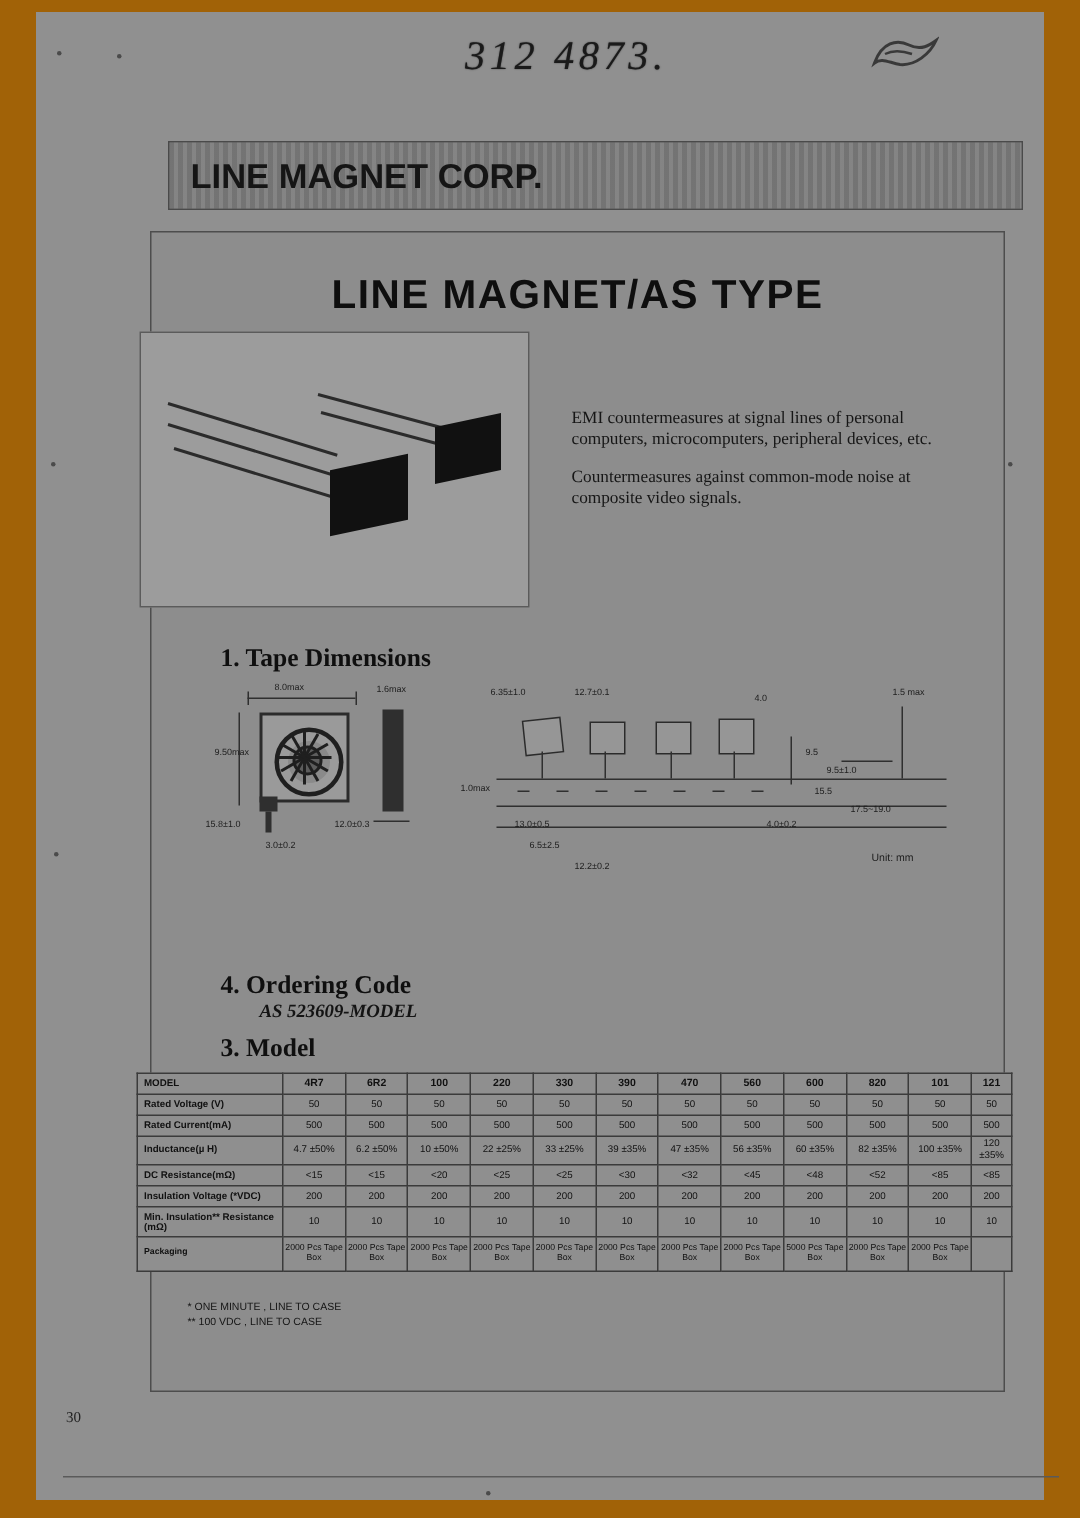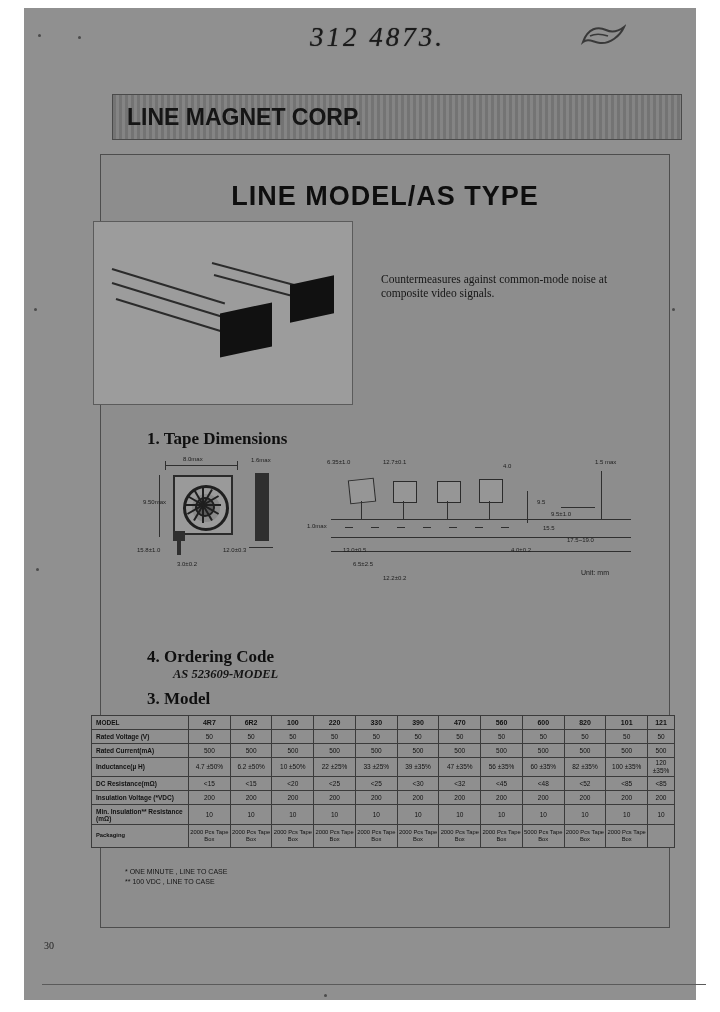--- a/index.html
+++ b/index.html
@@ -6,21 +6,21 @@
   body{
     width:720px;height:1012px;
     background:#8a8a8a;
     font-family:"Liberation Serif", serif;
     color:#111;
     overflow:hidden;
     position:relative;
   }
   .page{
     position:absolute;left:0;top:0;width:720px;height:1012px;
-    background:#ffffff;
+    background:#a16207;
   }
   
   .sheet{
     position:absolute;left:24px;top:8px;width:672px;height:992px;
     background:#909090;
   }
   .handwriting{
     position:absolute;left:286px;top:14px;
     font-family:"Liberation Serif", serif;
     font-size:27px;color:#1a1a1a;
@@ -198,33 +198,34 @@
       <path d="M10,12 C16,9 22,10 28,12" fill="none" stroke="#1d1d1d" stroke-width="1.6"></path>
     </svg>
 
     <div class="headerbar">
       <div class="hatch"></div>
       <div class="company">LINE MAGNET CORP.</div>
     </div>
 
     <div class="framebox">
 
-      <div class="title">LINE MODEL/AS TYPE</div>
+      <div class="title">LINE MAGNET/AS TYPE</div>
 
       <div class="photobox">
         <div class="lead" style="left:18px;top:46px;width:118px;transform:rotate(17deg);"></div>
         <div class="lead" style="left:18px;top:60px;width:122px;transform:rotate(17deg);"></div>
         <div class="lead" style="left:22px;top:76px;width:122px;transform:rotate(17deg);"></div>
         <div class="lead" style="left:118px;top:40px;width:92px;transform:rotate(15deg);"></div>
         <div class="lead" style="left:120px;top:52px;width:94px;transform:rotate(15deg);"></div>
         <div class="comp" style="left:126px;top:86px;width:52px;height:44px;transform:skewY(-12deg);"></div>
         <div class="comp" style="left:196px;top:58px;width:44px;height:38px;transform:skewY(-12deg);"></div>
       </div>
 
       <div class="desc">
+        <p>EMI countermeasures at signal lines of personal computers, microcomputers, peripheral devices, etc.</p>
         <p>Countermeasures against common-mode noise at composite video signals.</p>
       </div>
 
       <div class="sec-head sec1">1. Tape Dimensions</div>
 
       <div class="drawings">
 
         <div class="coil">
           <div class="ring"></div>
           <div class="hub"></div>

